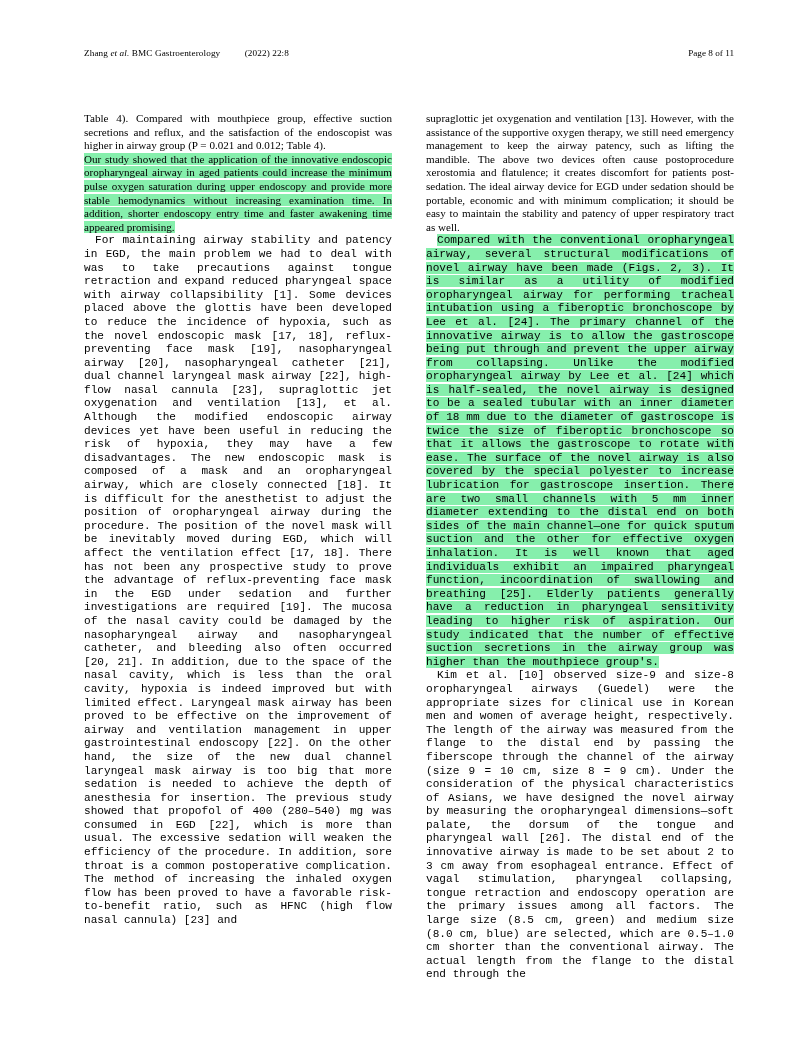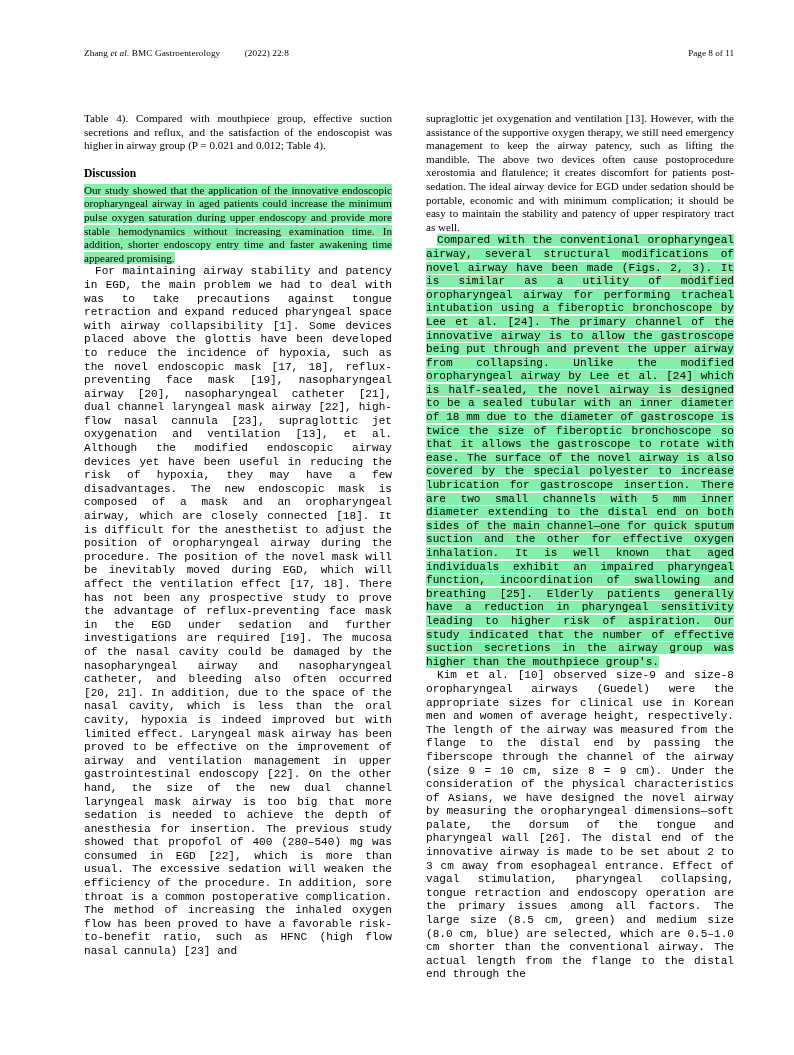--- a/index.html
+++ b/index.html
@@ -100,21 +100,20 @@
     </div>
     <div class="rh-right">Page 8 of 11</div>
   </div>
 
   <div class="rule"></div>
 
   <div class="cols">
 
     <div class="col">
       <p class="noindent">Table 4). Compared with mouthpiece group, effective suction secretions and reflux, and the satisfaction of the endoscopist was higher in airway group (P = 0.021 and 0.012; Table 4).</p>
-      <h2 class="section">Discussion</h2>
       <p class="noindent"><span class="hl">Our study showed that the application of the innovative endoscopic oropharyngeal airway in aged patients could increase the minimum pulse oxygen saturation during upper endoscopy and provide more stable hemodynamics without increasing examination time. In addition, shorter endoscopy entry time and faster awakening time appeared promising.</span></p>
       <p class="indent">For maintaining airway stability and patency in EGD, the main problem we had to deal with was to take precautions against tongue retraction and expand reduced pharyngeal space with airway collapsibility [1]. Some devices placed above the glottis have been developed to reduce the incidence of hypoxia, such as the novel endoscopic mask [17, 18], reflux-preventing face mask [19], nasopharyngeal airway [20], nasopharyngeal catheter [21], dual channel laryngeal mask airway [22], high-flow nasal cannula [23], supraglottic jet oxygenation and ventilation [13], et al. Although the modified endoscopic airway devices yet have been useful in reducing the risk of hypoxia, they may have a few disadvantages. The new endoscopic mask is composed of a mask and an oropharyngeal airway, which are closely connected [18]. It is difficult for the anesthetist to adjust the position of oropharyngeal airway during the procedure. The position of the novel mask will be inevitably moved during EGD, which will affect the ventilation effect [17, 18]. There has not been any prospective study to prove the advantage of reflux-preventing face mask in the EGD under sedation and further investigations are required [19]. The mucosa of the nasal cavity could be damaged by the nasopharyngeal airway and nasopharyngeal catheter, and bleeding also often occurred [20, 21]. In addition, due to the space of the nasal cavity, which is less than the oral cavity, hypoxia is indeed improved but with limited effect. Laryngeal mask airway has been proved to be effective on the improvement of airway and ventilation management in upper gastrointestinal endoscopy [22]. On the other hand, the size of the new dual channel laryngeal mask airway is too big that more sedation is needed to achieve the depth of anesthesia for insertion. The previous study showed that propofol of 400 (280–540) mg was consumed in EGD [22], which is more than usual. The excessive sedation will weaken the efficiency of the procedure. In addition, sore throat is a common postoperative complication. The method of increasing the inhaled oxygen flow has been proved to have a favorable risk-to-benefit ratio, such as HFNC (high flow nasal cannula) [23] and</p>
     </div>
 
     <div class="col">
       <p class="noindent">supraglottic jet oxygenation and ventilation [13]. However, with the assistance of the supportive oxygen therapy, we still need emergency management to keep the airway patency, such as lifting the mandible. The above two devices often cause postoprocedure xerostomia and flatulence; it creates discomfort for patients post-sedation. The ideal airway device for EGD under sedation should be portable, economic and with minimum complication; it should be easy to maintain the stability and patency of upper respiratory tract as well.</p>
       <p class="indent"><span class="hl">Compared with the conventional oropharyngeal airway, several structural modifications of novel airway have been made (Figs. 2, 3). It is similar as a utility of modified oropharyngeal airway for performing tracheal intubation using a fiberoptic bronchoscope by Lee et al. [24]. The primary channel of the innovative airway is to allow the gastroscope being put through and prevent the upper airway from collapsing. Unlike the modified oropharyngeal airway by Lee et al. [24] which is half-sealed, the novel airway is designed to be a sealed tubular with an inner diameter of 18 mm due to the diameter of gastroscope is twice the size of fiberoptic bronchoscope so that it allows the gastroscope to rotate with ease. The surface of the novel airway is also covered by the special polyester to increase lubrication for gastroscope insertion. There are two small channels with 5 mm inner diameter extending to the distal end on both sides of the main channel—one for quick sputum suction and the other for effective oxygen inhalation. It is well known that aged individuals exhibit an impaired pharyngeal function, incoordination of swallowing and breathing [25]. Elderly patients generally have a reduction in pharyngeal sensitivity leading to higher risk of aspiration. Our study indicated that the number of effective suction secretions in the airway group was higher than the mouthpiece group's.</span></p>
       <p class="indent">Kim et al. [10] observed size-9 and size-8 oropharyngeal airways (Guedel) were the appropriate sizes for clinical use in Korean men and women of average height, respectively. The length of the airway was measured from the flange to the distal end by passing the fiberscope through the channel of the airway (size 9 = 10 cm, size 8 = 9 cm). Under the consideration of the physical characteristics of Asians, we have designed the novel airway by measuring the oropharyngeal dimensions—soft palate, the dorsum of the tongue and pharyngeal wall [26]. The distal end of the innovative airway is made to be set about 2 to 3 cm away from esophageal entrance. Effect of vagal stimulation, pharyngeal collapsing, tongue retraction and endoscopy operation are the primary issues among all factors. The large size (8.5 cm, green) and medium size (8.0 cm, blue) are selected, which are 0.5–1.0 cm shorter than the conventional airway. The actual length from the flange to the distal end through the</p>
     </div>
 

